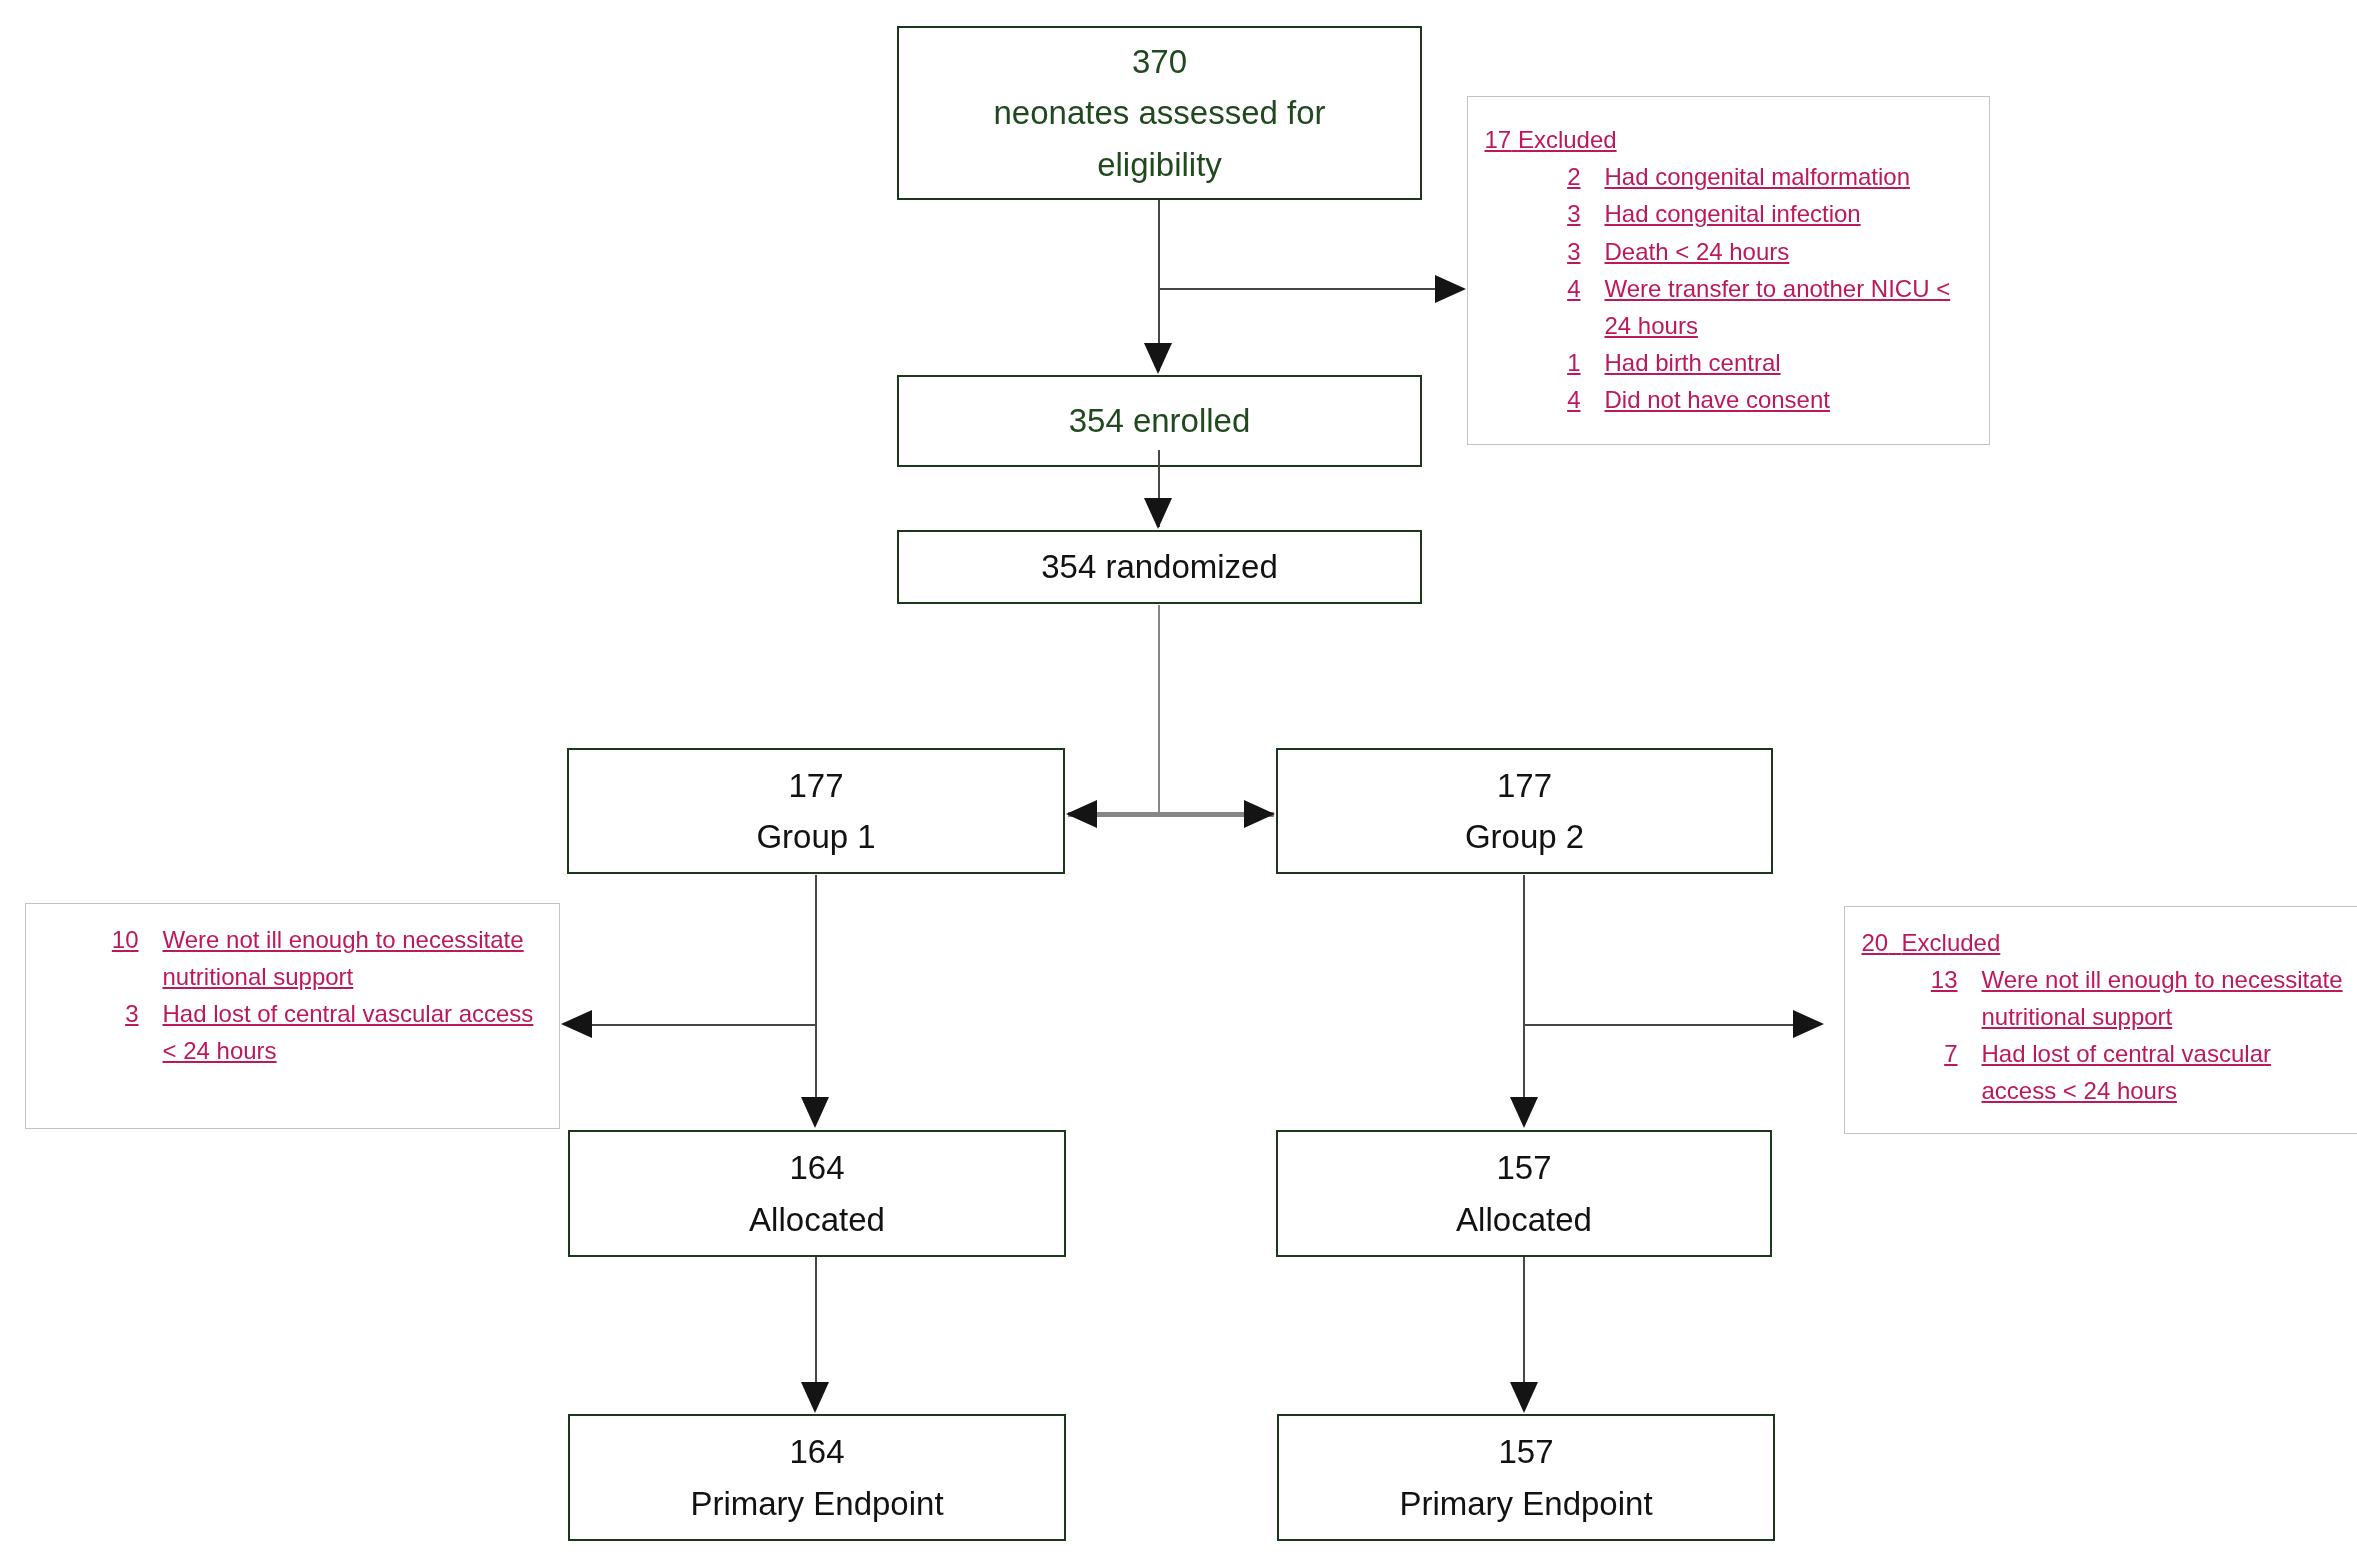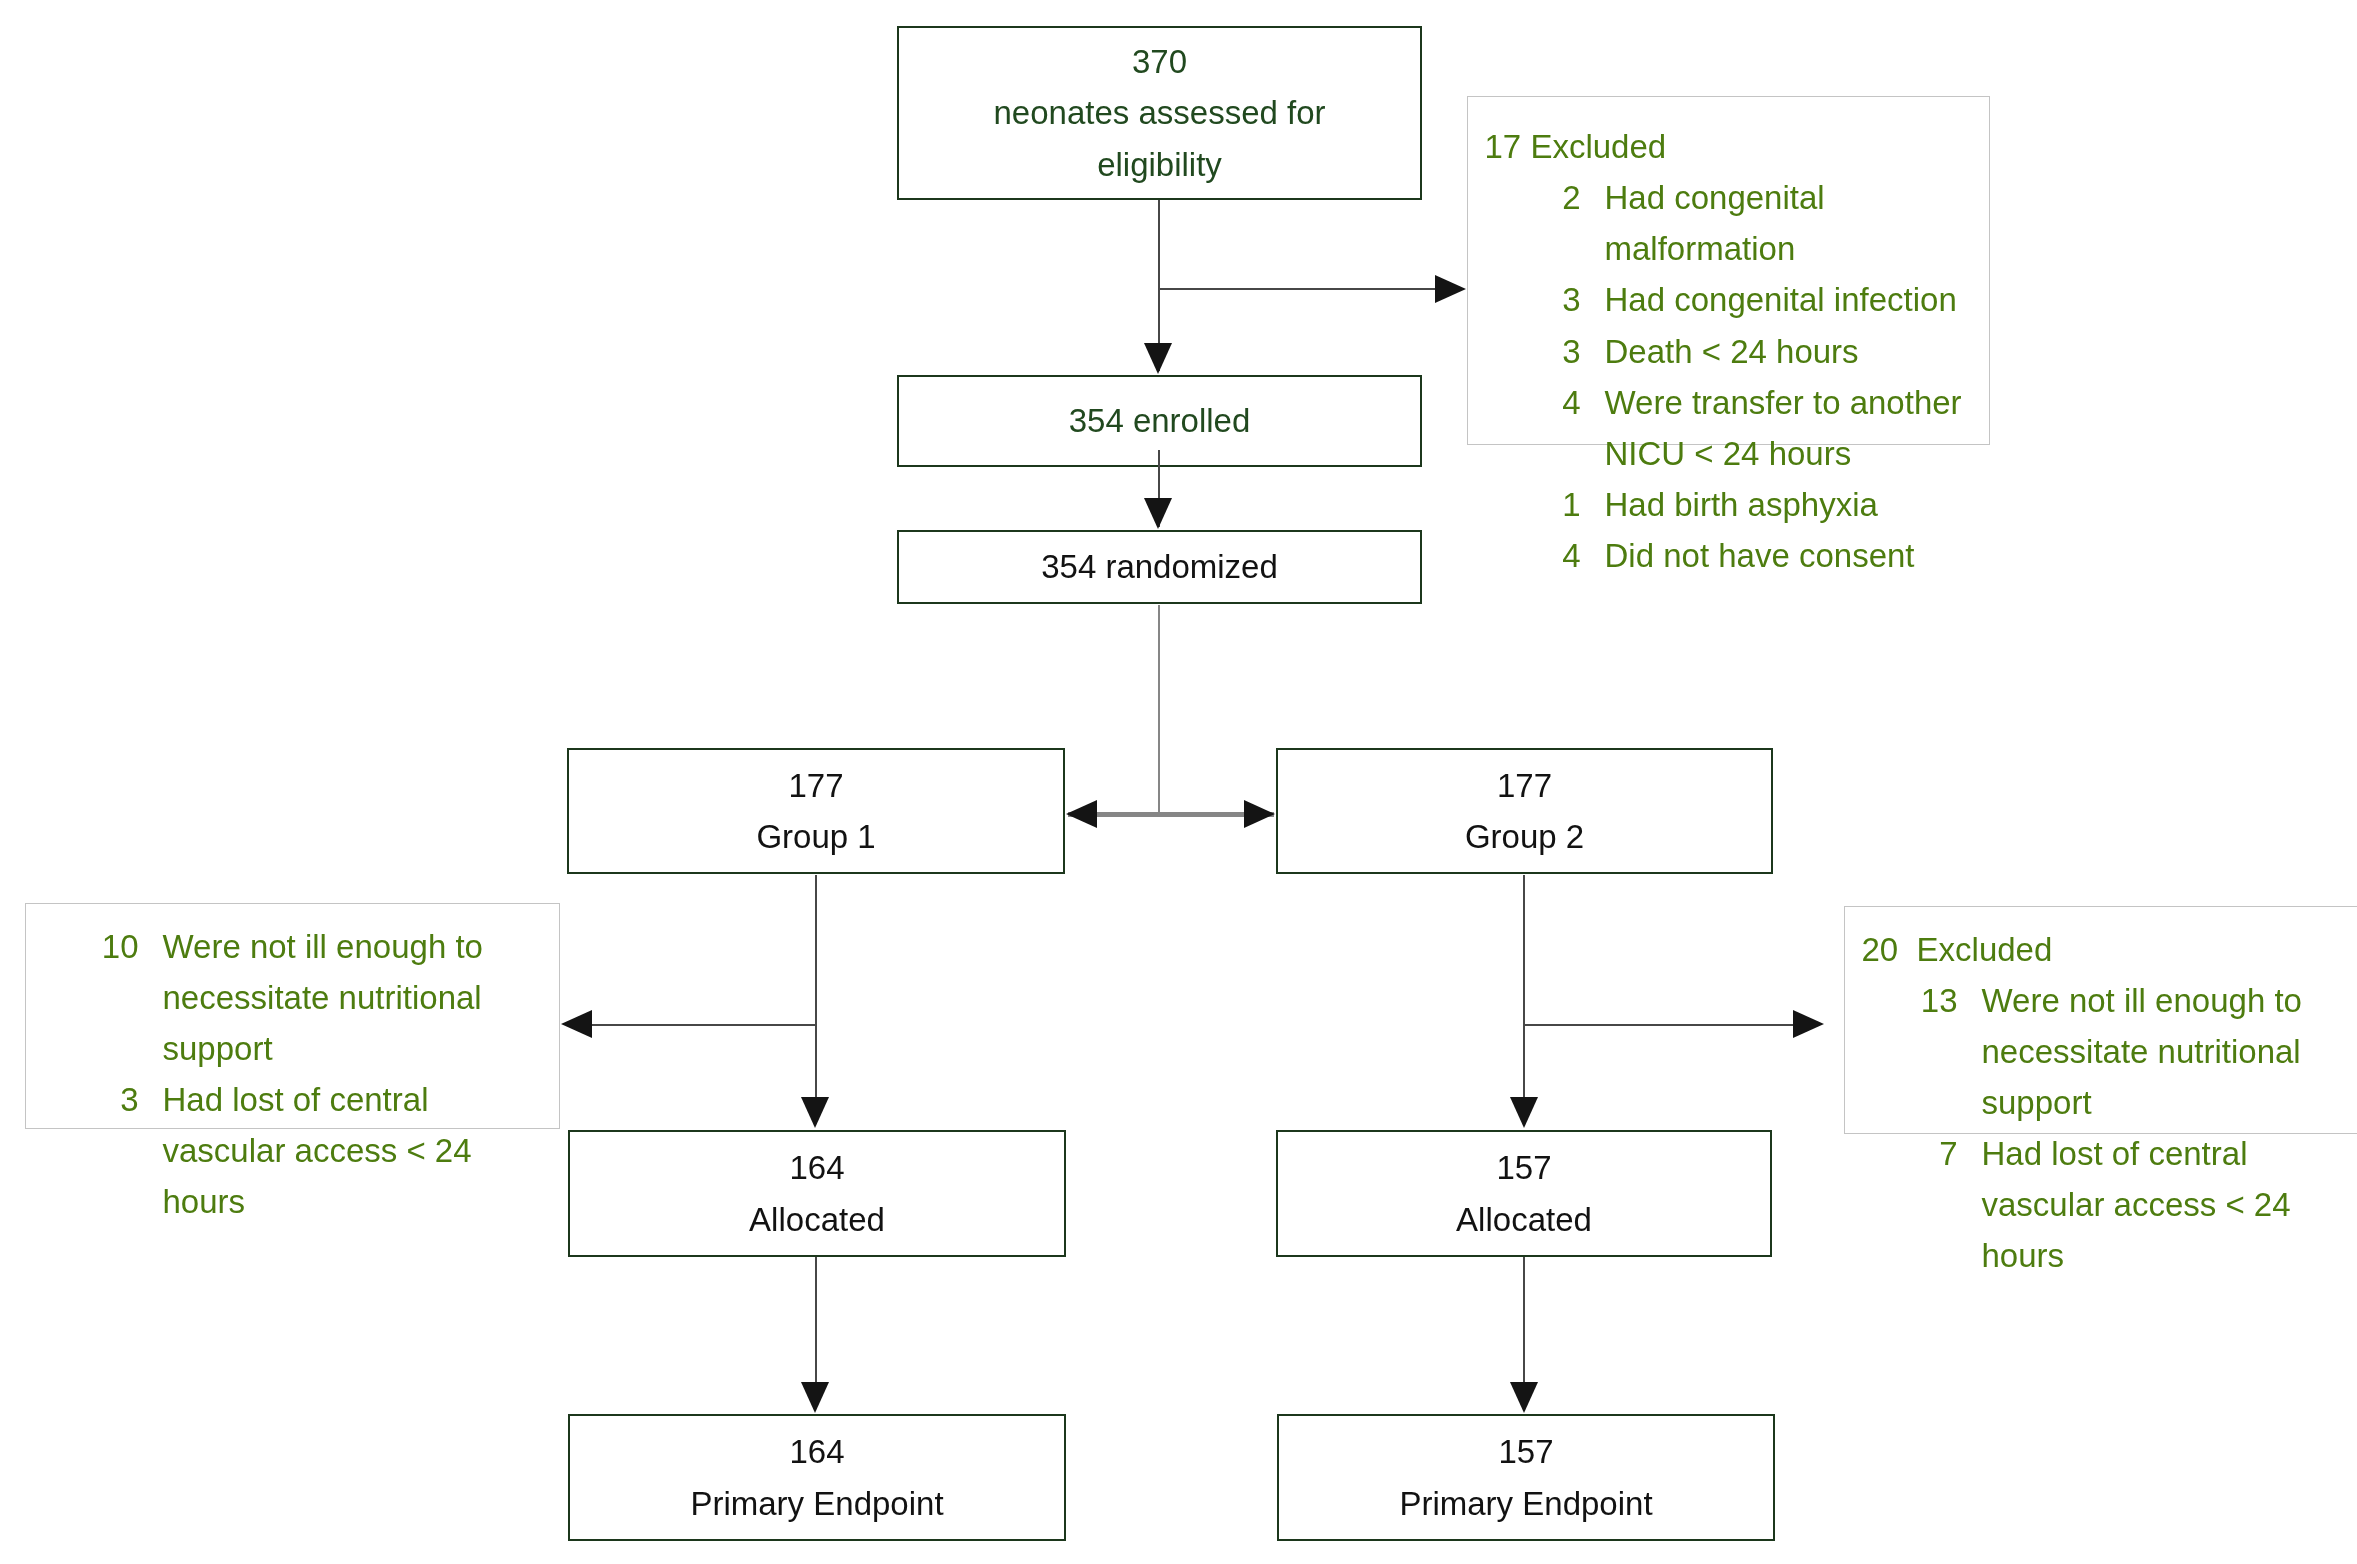--- a/index.html
+++ b/index.html
@@ -27,24 +27,25 @@
   }
   .gbox .txt{width:100%;}
   .green-text{color:#21491f;}
   .wide-pad{padding:12px 40px;}
   
   .xbox{
     position:absolute;
     box-sizing:border-box;
     background:#ffffff;
     border:1.8px solid #c4c4c4;
-    color:#4d7c0f;
-    font-size:33px;
+    color:#be185d;
+    font-size:24px;
     line-height:1.55;
     padding:16.5px 5.5px 9.2px 16.5px;
+    text-decoration:underline;
   }
   .xbox.top-pad{padding-top:24px;}
   .xtitle{white-space:nowrap;}
   .xrow{display:flex;align-items:flex-start;}
   .xnum{flex:none;width:96px;text-align:right;}
   .xreason{flex:1;margin-left:24px;padding-right:1.8px;}
   
   .line{position:absolute;background:#474747;}
   .line.gray{background:#868686;}
   
@@ -114,21 +115,21 @@
     <div class="xrow">
       <span class="xnum">3</span>
       <span class="xreason">Death &lt; 24 hours</span>
     </div>
     <div class="xrow">
       <span class="xnum">4</span>
       <span class="xreason">Were transfer to another NICU &lt; 24 hours</span>
     </div>
     <div class="xrow">
       <span class="xnum">1</span>
-      <span class="xreason">Had birth asphyxia</span>
+      <span class="xreason">Had birth central</span>
     </div>
     <div class="xrow">
       <span class="xnum">4</span>
       <span class="xreason">Did not have consent</span>
     </div>
   </div>
 
   <div class="xbox" style="left:25px;top:903px;width:535px;height:226px;">
     <div class="xrow">
       <span class="xnum">10</span>

